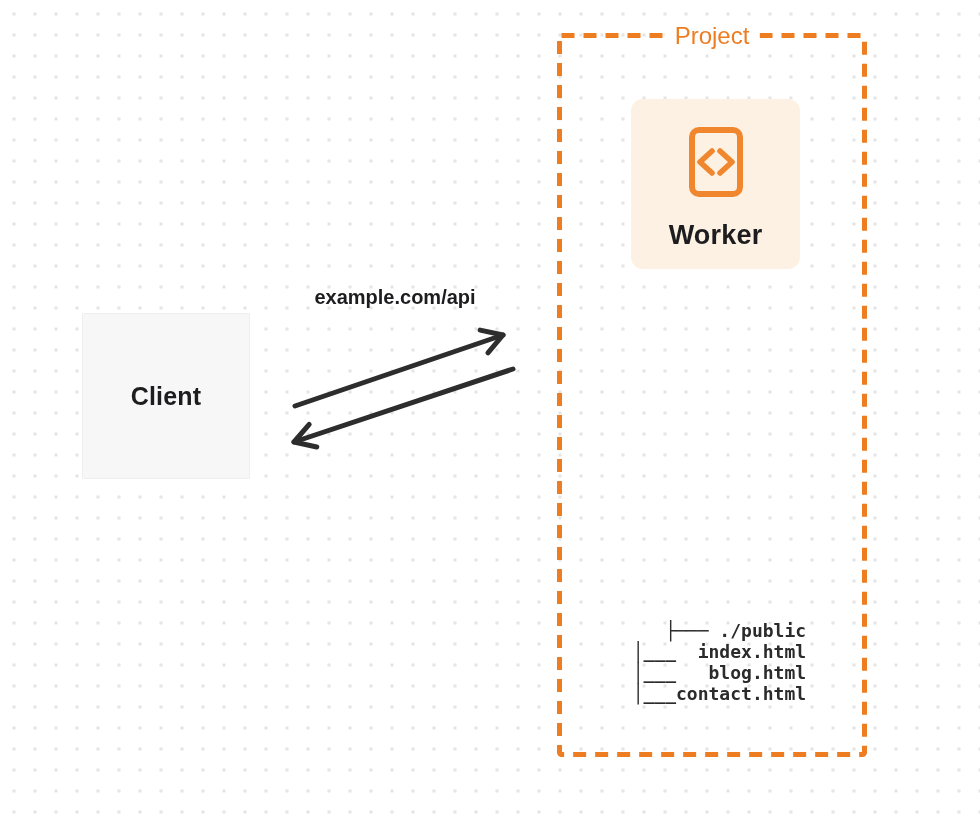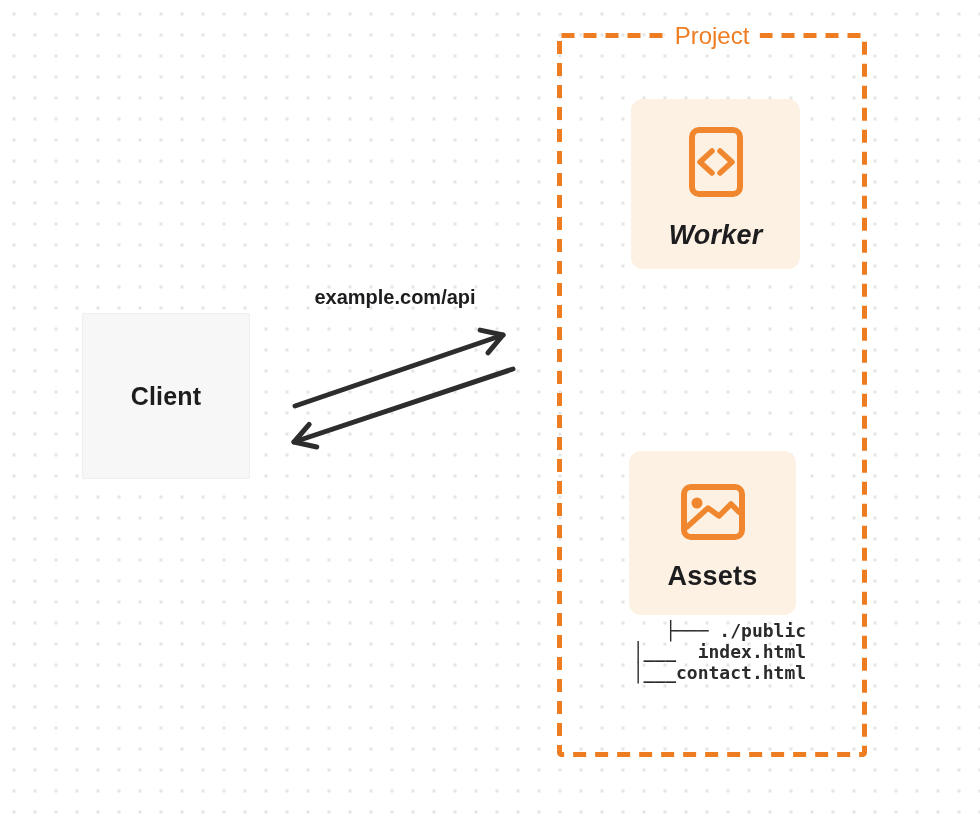--- a/index.html
+++ b/index.html
@@ -62,21 +62,21 @@
     line-height:29px;
   }
 
   
   .node-card{
     position:absolute;
     background:var(--card-bg);
     border-radius:12px;
     display:flex;flex-direction:column;align-items:center;
   }
-  .worker-card{left:631px;top:99px;width:169px;height:170px;padding-top:28px;gap:22px;font-style:italic;}
+  .worker-card{left:631px;top:99px;width:169px;height:170px;padding-top:28px;gap:22px;}
   .assets-card{left:629px;top:451px;width:167px;height:164px;padding-top:33px;gap:20px;}
   .node-card .node-label{
     font-size:27px;font-weight:700;color:var(--ink);line-height:32px;letter-spacing:.2px;
   }
   .icon-stroke{stroke:var(--icon-orange);fill:none;stroke-width:6;stroke-linecap:round;stroke-linejoin:round;}
   .icon-stroke-thin{stroke:var(--icon-orange);fill:none;stroke-width:5.5;stroke-linecap:round;stroke-linejoin:round;}
   .icon-fill{fill:var(--icon-orange);}
 
   
   .file-tree{
@@ -116,28 +116,21 @@
 
   <div class="node-card worker-card">
     <svg width="54" height="70" viewBox="0 0 54 70">
       <rect class="icon-stroke" x="3" y="3" width="48" height="64" rx="7"></rect>
       <polyline class="icon-stroke-thin" points="23,24 11,35 23,46"></polyline>
       <polyline class="icon-stroke-thin" points="31,24 43,35 31,46"></polyline>
     </svg>
     <span class="node-label">Worker</span>
   </div>
 
-  <div class="node-card assets-card">
-    <svg width="64" height="56" viewBox="0 0 64 56">
-      <rect class="icon-stroke" x="3" y="3" width="58" height="50" rx="7"></rect>
-      <circle class="icon-fill" cx="16" cy="19" r="5.5"></circle>
-      <polyline class="icon-stroke-thin" points="6,43 27,24 38,32 50,20 58,28"></polyline>
-    </svg>
-    <span class="node-label">Assets</span>
-  </div>
 
   <div class="file-tree">
     <div class="tree-line">├─── ./public</div>
     <div class="tree-line">  │___  index.html</div>
+    <div class="tree-line">  │___   blog.html</div>
     <div class="tree-line">  │___contact.html</div>
   </div>
 
 </div>
 
 </body></html>

